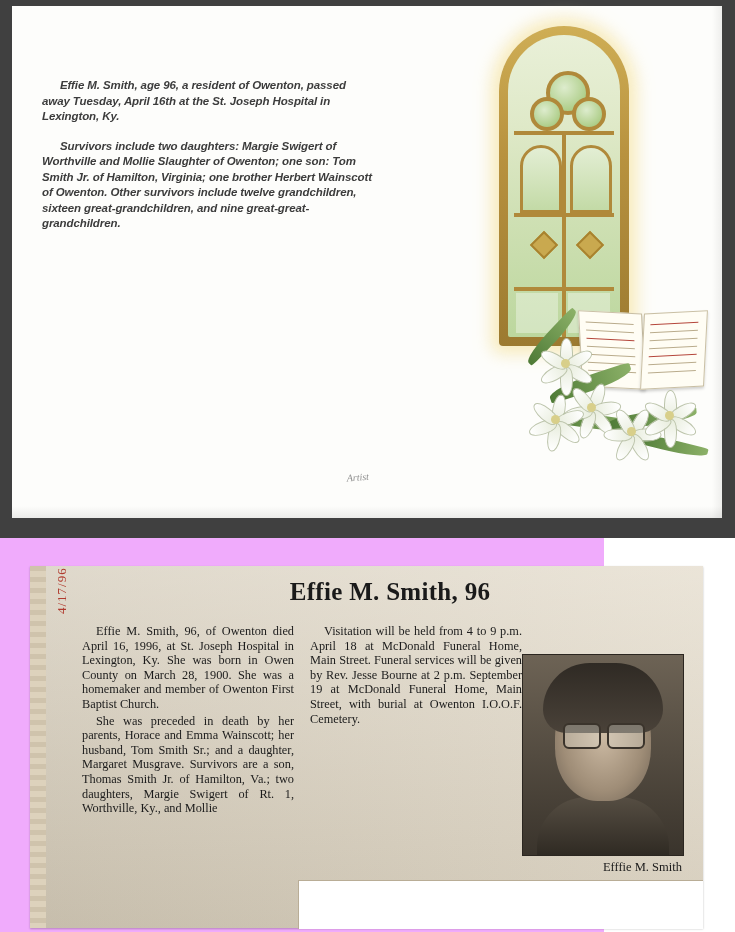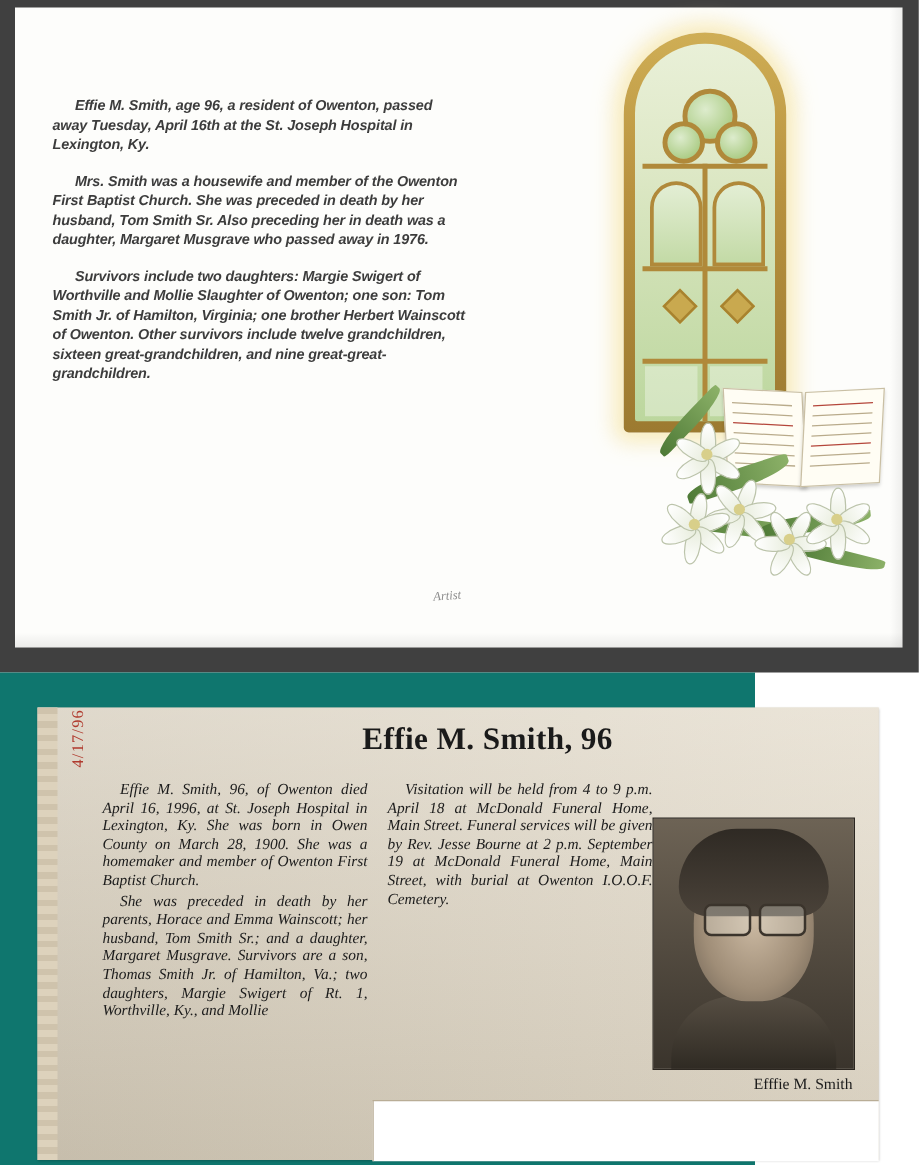--- a/index.html
+++ b/index.html
@@ -193,21 +193,21 @@
     color: #8d8d8d;
     transform: rotate(-4deg);
   }
 
   
   #clipping-area {
     position: absolute;
     left: 0; top: 538px;
     width: 604px;
     height: 394px;
-    background: #0f766e;
+    background: #f0abfc;
   }
   #clipping {
     position: absolute;
     left: 30px; top: 28px;
     width: 673px; height: 362px;
     background: #ded4c0;
     background-image:
       linear-gradient(to bottom, rgba(255,255,255,0.30), rgba(0,0,0,0.05)),
       linear-gradient(to right, rgba(0,0,0,0.06), rgba(255,255,255,0.12));
     box-shadow: 0 1px 2px rgba(0,0,0,0.25);
@@ -230,21 +230,21 @@
   }
   .clip-col {
     position: absolute;
     top: 58px;
     font-family: "Liberation Serif", serif;
     font-size: 12.3px;
     line-height: 14.6px;
     color: #1b1b1b;
     text-align: justify;
   }
-  .clip-col p { margin: 0 0 2px 0; text-indent: 14px; font-style: italic; }
+  .clip-col p { margin: 0 0 2px 0; text-indent: 14px; }
   #clip-col-1 { left: 52px;  width: 212px; }
   #clip-col-2 { left: 280px; width: 212px; }
 
   #clip-photo {
     position: absolute;
     left: 492px; top: 88px;
     width: 160px; height: 200px;
     background: linear-gradient(to bottom, #6d6355, #3a342c);
     border: 1px solid #2b2620;
     overflow: hidden;
@@ -308,21 +308,20 @@
   }
 </style>
 </head>
 <body>
 
 <div id="funeral-card">
   <div id="card-paper">
 
     <div id="card-text">
       <p>Effie M. Smith, age 96, a resident of Owenton, passed away Tuesday, April 16th at the St. Joseph Hospital in Lexington, Ky.</p>
-      <p>Mrs. Smith was a housewife and member of the Owenton First Baptist Church. She was preceded in death by her husband, Tom Smith Sr. Also preceding her in death was a daughter, Margaret Musgrave who passed away in 1976.</p>
       <p>Survivors include two daughters: Margie Swigert of Worthville and Mollie Slaughter of Owenton; one son: Tom Smith Jr. of Hamilton, Virginia; one brother Herbert Wainscott of Owenton. Other survivors include twelve grandchildren, sixteen great-grandchildren, and nine great-great-grandchildren.</p>
     </div>
 
     <div id="window-art">
       <div class="win-outer"></div>
       <div class="win-inner">
         <div class="trefoil" style="left:38px; top:36px; width:36px; height:36px;"></div>
         <div class="trefoil" style="left:22px; top:62px; width:26px; height:26px;"></div>
         <div class="trefoil" style="left:64px; top:62px; width:26px; height:26px;"></div>
         <div class="mullion-v" style="left:54px; top:96px; height:206px;"></div>

